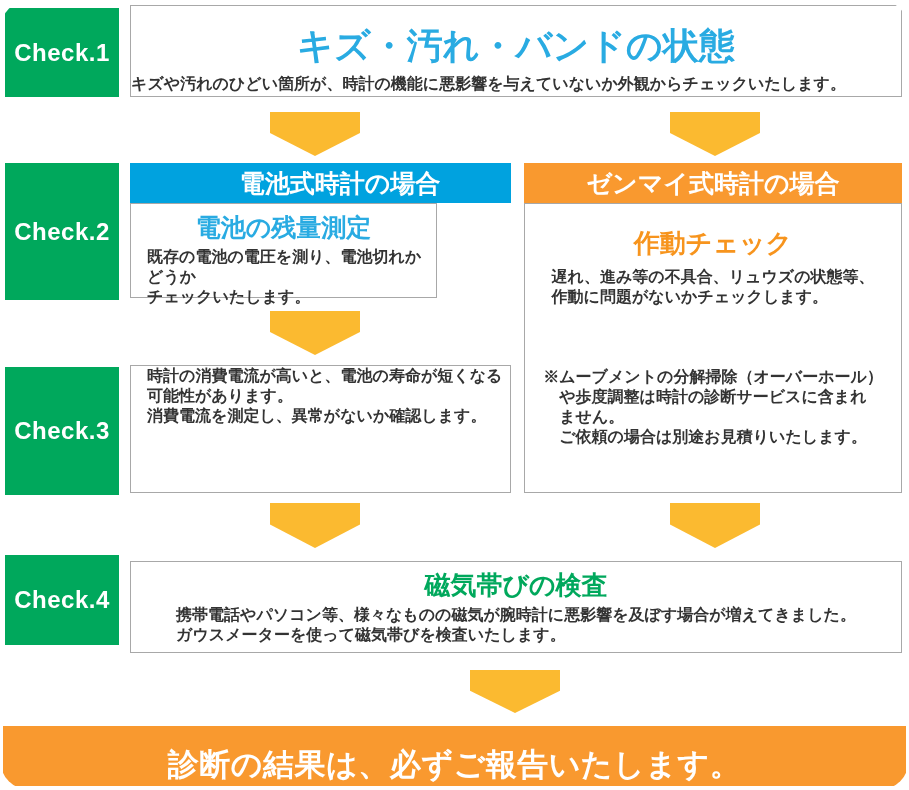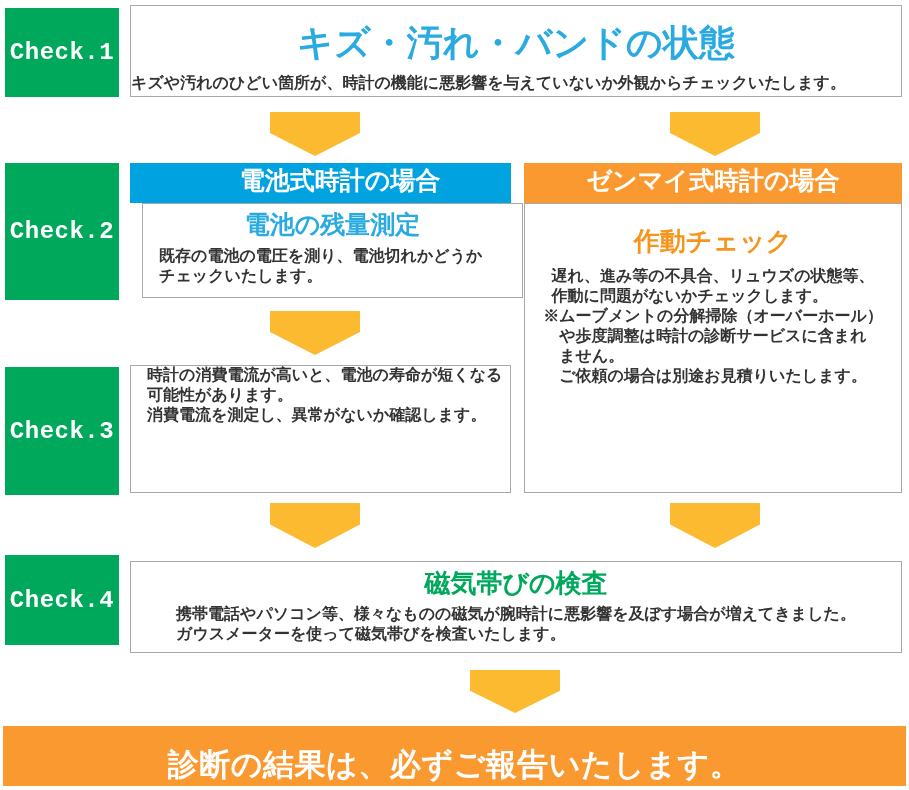--- a/index.html
+++ b/index.html
@@ -1,18 +1,18 @@
 <!DOCTYPE html>
 <html style="--green: #00a85c; --blue: #00a2df; --orange: #f9992f; --arrow: #fbba30; --titleblue: #29abe2; --titleorange: #f7941d; --titlegreen: #00a85c; --text: #333333; --border: #a8a8a8;"><head>
 <meta charset="utf-8">
 <style>
   html,body{margin:0;padding:0;background:#fff;}
   .stage{
     position:relative;width:909px;height:790px;background:#fff;
-    font-family:Liberation Mono, monospace;overflow:hidden;
+    font-family:Liberation Sans, sans-serif;overflow:hidden;border-radius:30px;
   }
   .abs{position:absolute;box-sizing:border-box;}
   .greenbox{
     background:var(--green);color:#fff;display:flex;align-items:center;justify-content:center;
     font-size:24px;font-weight:bold;letter-spacing:0.5px;
   }
   .wbox{background:#fff;border:1px solid var(--border);}
   .hdr{color:#fff;font-weight:bold;font-size:25px;text-align:center;line-height:40px;}
   .hdr-blue{background:var(--blue);padding-left:39px;}
   .hdr-orange{background:var(--orange);}
@@ -45,32 +45,32 @@
   </div>
 
   <div class="abs arrow" style="left:270px;top:112px;width:90px;height:44px"></div>
   <div class="abs arrow" style="left:670px;top:112px;width:90px;height:44px"></div>
 
   <div class="abs greenbox" style="left:5px;top:163px;width:114px;height:137px">
     <span>Check.2</span>
   </div>
 
   <div class="abs hdr hdr-blue" style="left:130px;top:163px;width:381px;height:40px">電池式時計の場合</div>
-  <div class="abs wbox" style="left:142px;top:203px;width:381px;height:95px">
+  <div class="abs wbox" style="left:130px;top:203px;width:307px;height:95px">
     <div class="title t-blue" style="margin-top:8px;font-size:25px">電池の残量測定</div>
     <div class="desc" style="margin-top:5px;padding-left:16px">既存の電池の電圧を測り、電池切れかどうか
 チェックいたします。</div>
   </div>
 
   <div class="abs hdr hdr-orange" style="left:524px;top:163px;width:378px;height:40px">ゼンマイ式時計の場合</div>
   <div class="abs wbox" style="left:524px;top:203px;width:378px;height:290px">
     <div class="title t-orange" style="margin-top:24px;font-size:26px">作動チェック</div>
     <div class="desc center-block" style="margin-top:8px">遅れ、進み等の不具合、リュウズの状態等、
 作動に問題がないかチェックします。</div>
-    <div class="desc center-block" style="">※ムーブメントの分解掃除（オーバーホール）
+    <div class="desc center-block" style="margin-top:60px">※ムーブメントの分解掃除（オーバーホール）
 　や歩度調整は時計の診断サービスに含まれ
 　ません。
 　ご依頼の場合は別途お見積りいたします。</div>
   </div>
 
   <div class="abs arrow" style="left:270px;top:311px;width:90px;height:44px"></div>
 
   <div class="abs greenbox" style="left:5px;top:367px;width:114px;height:128px">
     <span>Check.3</span>
   </div>

